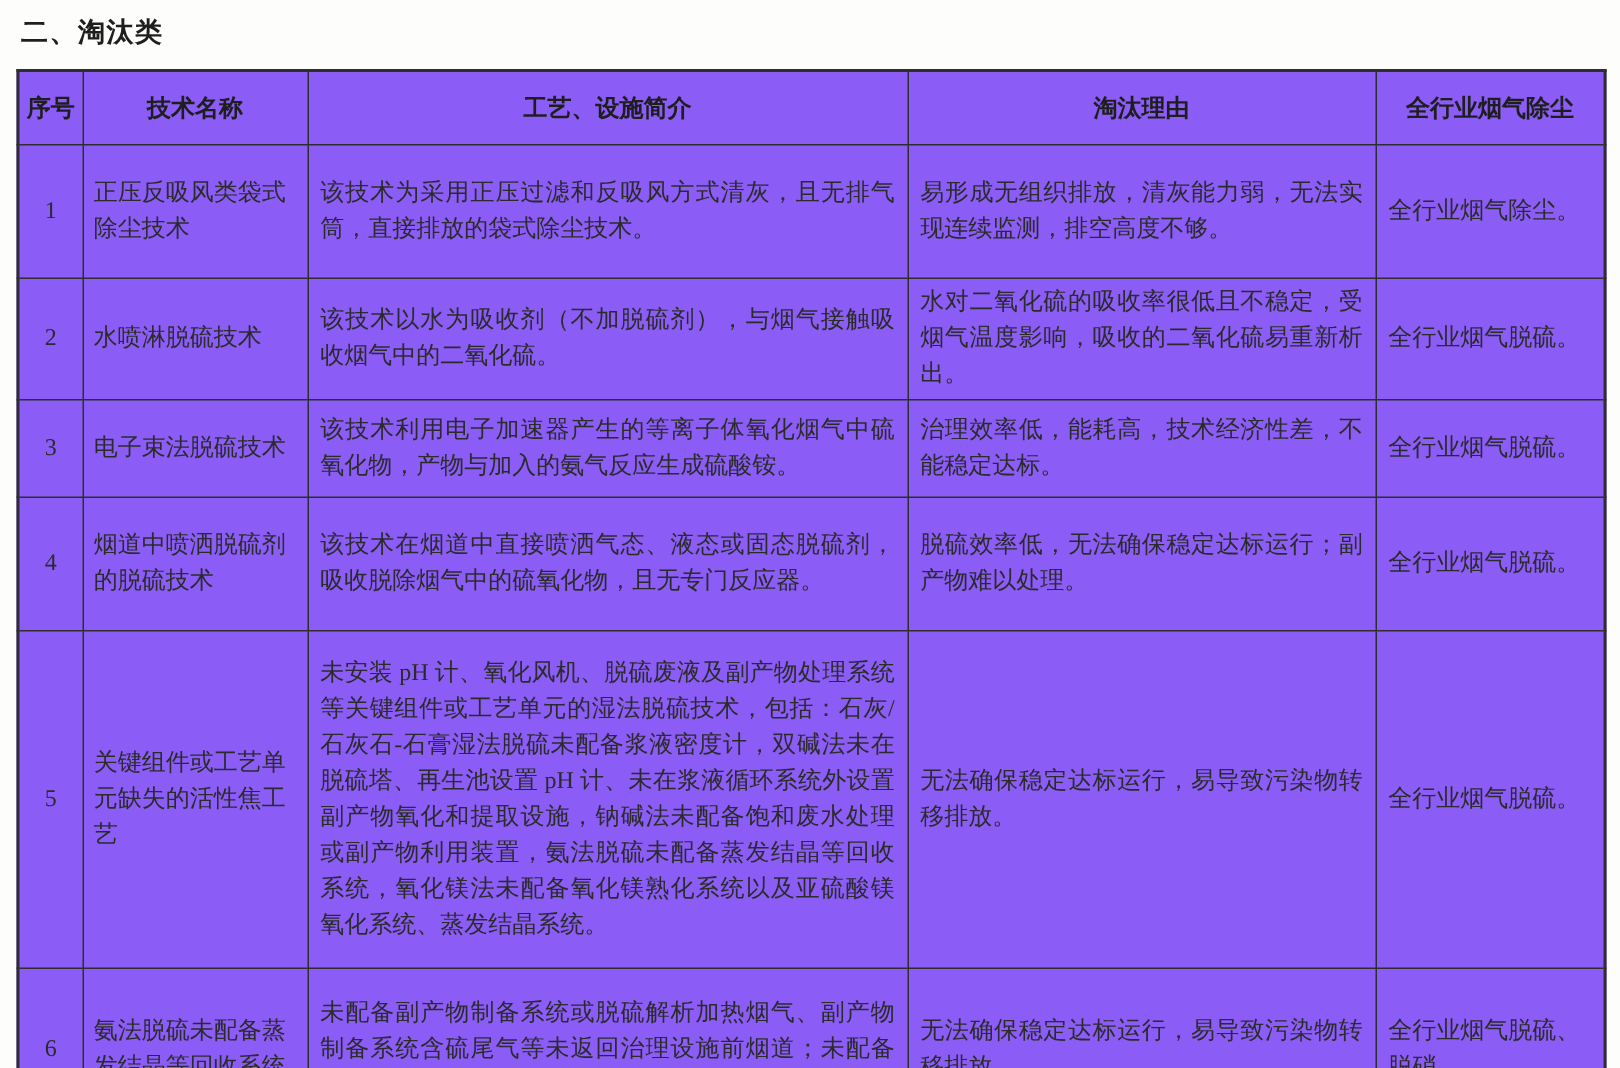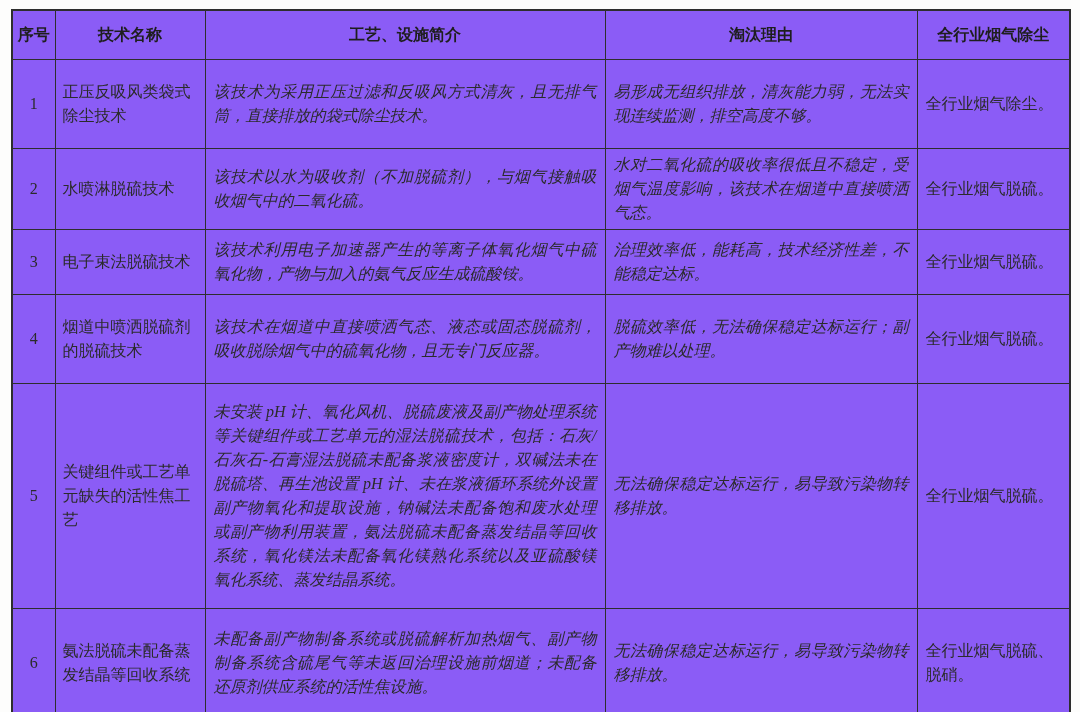--- a/index.html
+++ b/index.html
@@ -48,37 +48,38 @@
     padding: 2px 4px;
   }
   tbody td {
     font-size: 16px;
     line-height: 24px;
     vertical-align: middle;
     padding: 4px 8px;
   }
   td.cell-no   { text-align: center; padding: 4px 2px; }
   td.cell-name { padding: 20px 7px; }
-  td.cell-intro, td.cell-reason { text-align: justify; font-style: italic; }
+  td.cell-intro, td.cell-reason { text-align: justify; }
   tr.h60  { height: 60px; }
   tr.h225 { height: 225px; }
   tr.h110 { height: 110px; }
   .page-footer {
     margin-top: 14px;
     text-align: center;
     font-size: 17px;
     color: #3d3d3d;
     word-spacing: 16px;
   }
 </style>
 </head>
 <body>
 
 <div class="page">
 
+  <div class="doc-title">二、淘汰类</div>
 
   <table class="elim-table">
     <colgroup>
       <col style="width:43px">
       <col style="width:150px">
       <col style="width:400px">
       <col style="width:312px">
       <col style="width:153px">
     </colgroup>
     <thead>
@@ -95,21 +96,21 @@
         <td class="cell-no">1</td>
         <td class="cell-name">正压反吸风类袋式除尘技术</td>
         <td class="cell-intro">该技术为采用正压过滤和反吸风方式清灰，且无排气筒，直接排放的袋式除尘技术。</td>
         <td class="cell-reason">易形成无组织排放，清灰能力弱，无法实现连续监测，排空高度不够。</td>
         <td class="cell-scope">全行业烟气除尘。</td>
       </tr>
       <tr class="h60">
         <td class="cell-no">2</td>
         <td class="cell-name">水喷淋脱硫技术</td>
         <td class="cell-intro">该技术以水为吸收剂（不加脱硫剂），与烟气接触吸收烟气中的二氧化硫。</td>
-        <td class="cell-reason">水对二氧化硫的吸收率很低且不稳定，受烟气温度影响，该技术在烟道中直接喷洒气态。</td>
+        <td class="cell-reason">水对二氧化硫的吸收率很低且不稳定，受烟气温度影响，吸收的二氧化硫易重新析出。</td>
         <td class="cell-scope">全行业烟气脱硫。</td>
       </tr>
       <tr class="h60">
         <td class="cell-no">3</td>
         <td class="cell-name">电子束法脱硫技术</td>
         <td class="cell-intro">该技术利用电子加速器产生的等离子体氧化烟气中硫氧化物，产物与加入的氨气反应生成硫酸铵。</td>
         <td class="cell-reason">治理效率低，能耗高，技术经济性差，不能稳定达标。</td>
         <td class="cell-scope">全行业烟气脱硫。</td>
       </tr>
       <tr class="h60">

